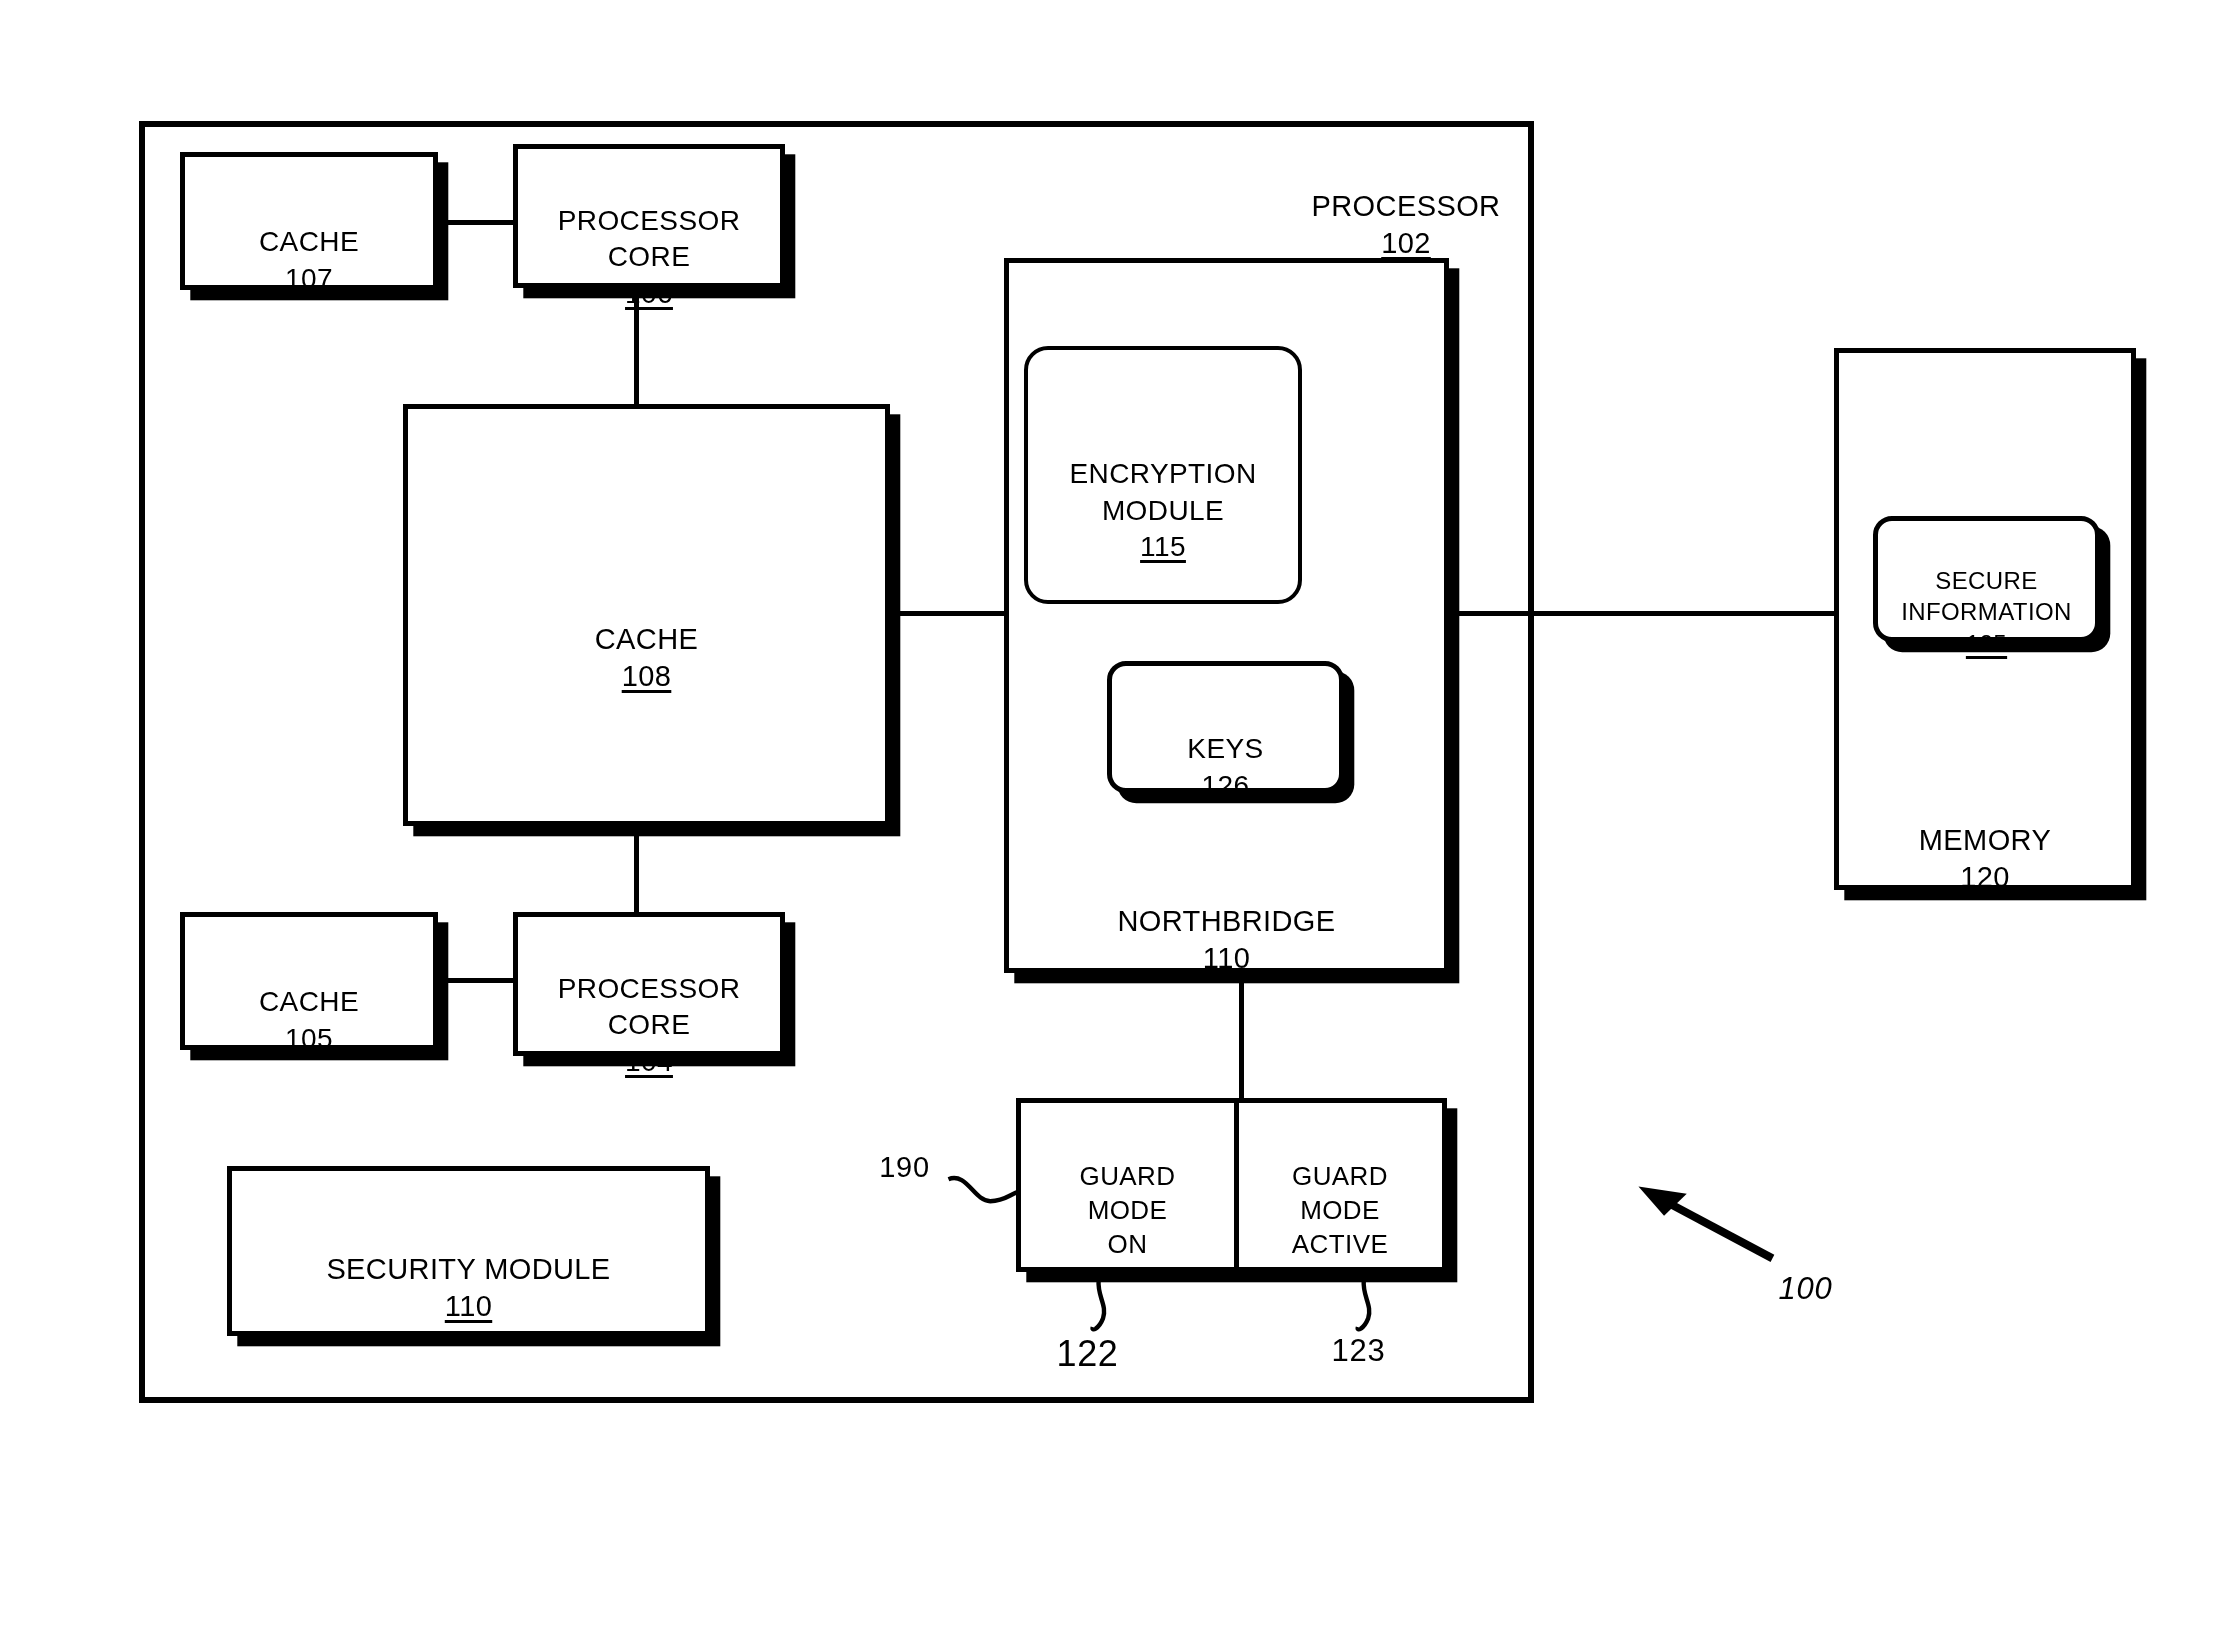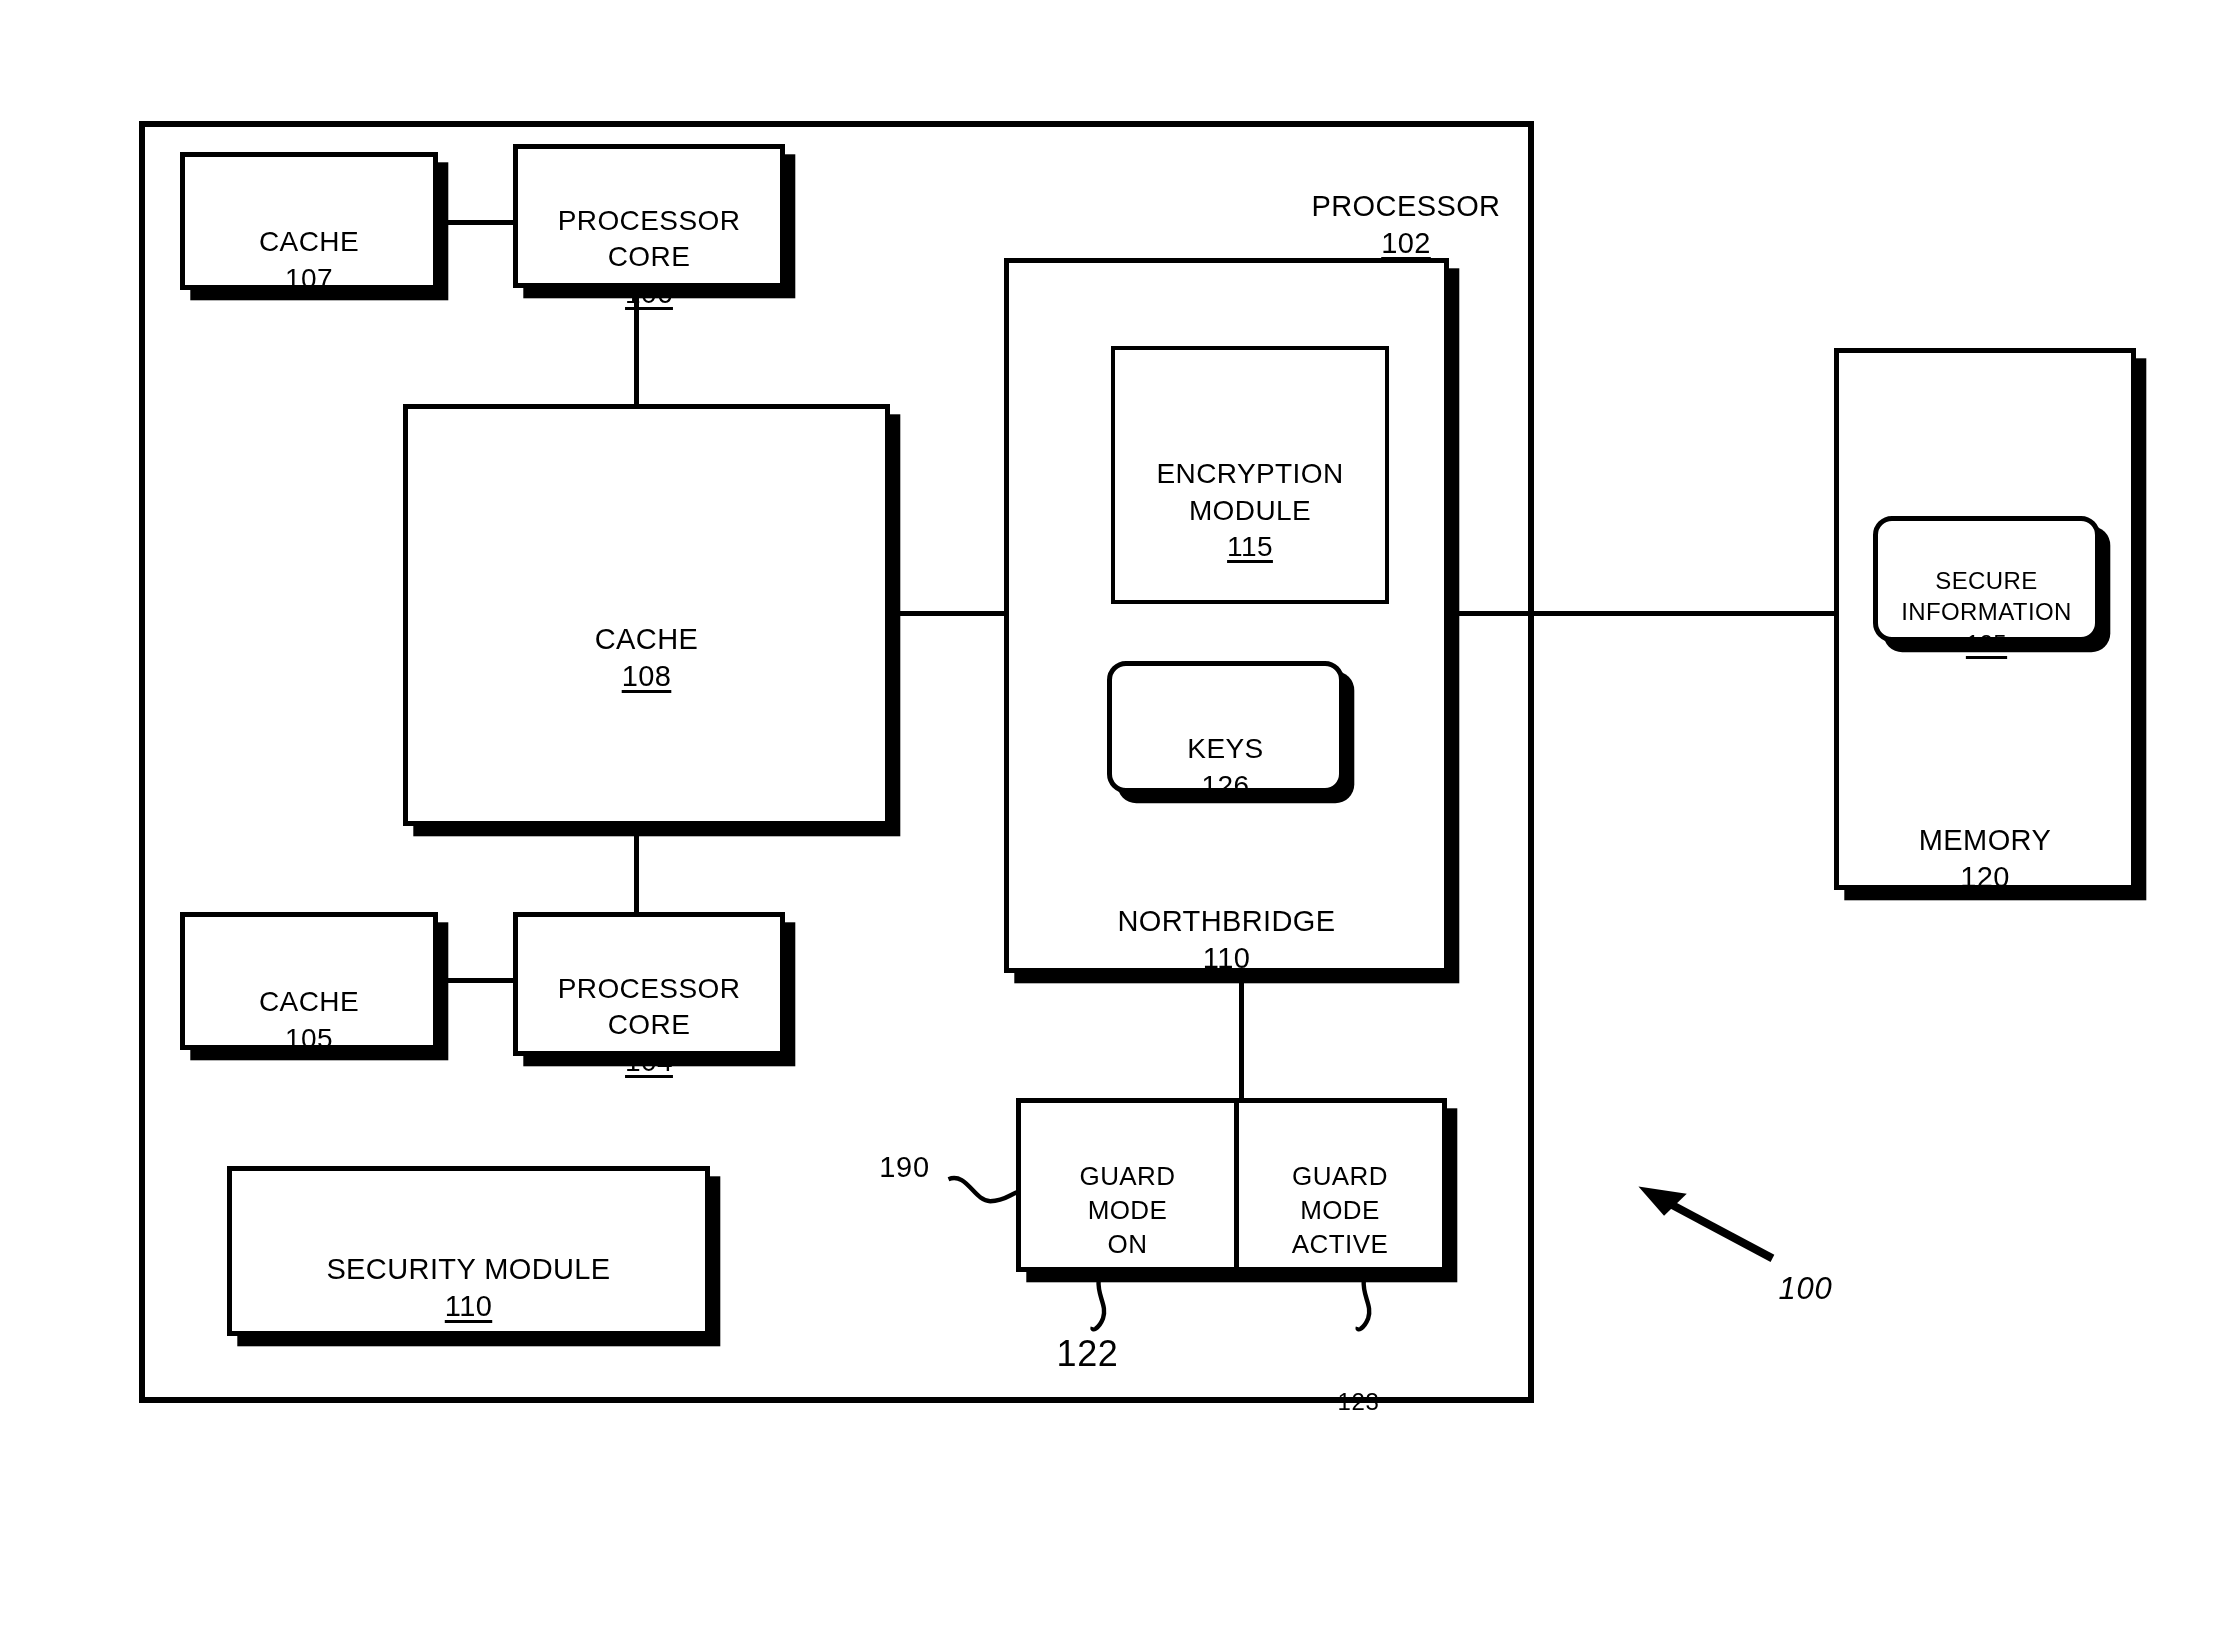--- a/index.html
+++ b/index.html
@@ -160,21 +160,21 @@
       <span>SECURITY MODULE</span><span class="num">110</span>
     </div>
   </div>
 
   <div class="box shadow" style="left:1004px; top:258px; width:445px; height:715px;">
     <div class="boxlabel" style="top:602px; font-size:29px;">
       <span>NORTHBRIDGE</span><span class="num">110</span>
     </div>
   </div>
 
-  <div class="box thin" style="left:1111px; top:346px; width:278px; height:258px;">
+  <div class="box thin" style="left:1024px; top:346px; width:278px; height:258px;border-radius:24px;">
     <div class="boxlabel" style="top:70px; font-size:28px;">
       <span>ENCRYPTION
 MODULE</span><span class="num">115</span>
     </div>
   </div>
 
   <div class="box rounded shadow" style="left:1107px; top:661px; width:237px; height:132px;">
     <div class="boxlabel" style="top:29px; font-size:28px;">
       <span>KEYS</span><span class="num">126</span>
     </div>
@@ -189,21 +189,21 @@
     </div>
     <div class="boxlabel" style="left:213px; width:212px; top:23.4px; font-size:26px;">
       <span>GUARD
 MODE
 ACTIVE</span>
     </div>
   </div>
 
   <div class="ref" style="left:864px; top:1151px; width:81px; font-size:29px;">190</div>
   <div class="ref" style="left:1047px; top:1333px; width:81px; font-size:36px;">122</div>
-  <div class="ref" style="left:1318px; top:1388px; width:81px; font-size:24px;">123</div>
+  <div class="ref" style="left:1318px; top:1333px; width:81px; font-size:31px;">123</div>
 
   <div class="box shadow" style="left:1834px; top:348px; width:302px; height:542px;">
     <div class="boxlabel" style="top:431px; font-size:29px;">
       <span>MEMORY</span><span class="num">120</span>
     </div>
   </div>
 
   <div class="box rounded shadow" style="left:1873px; top:516px; width:227px; height:126px;">
     <div class="boxlabel" style="top:13px; font-size:24px;">
       <span>SECURE

